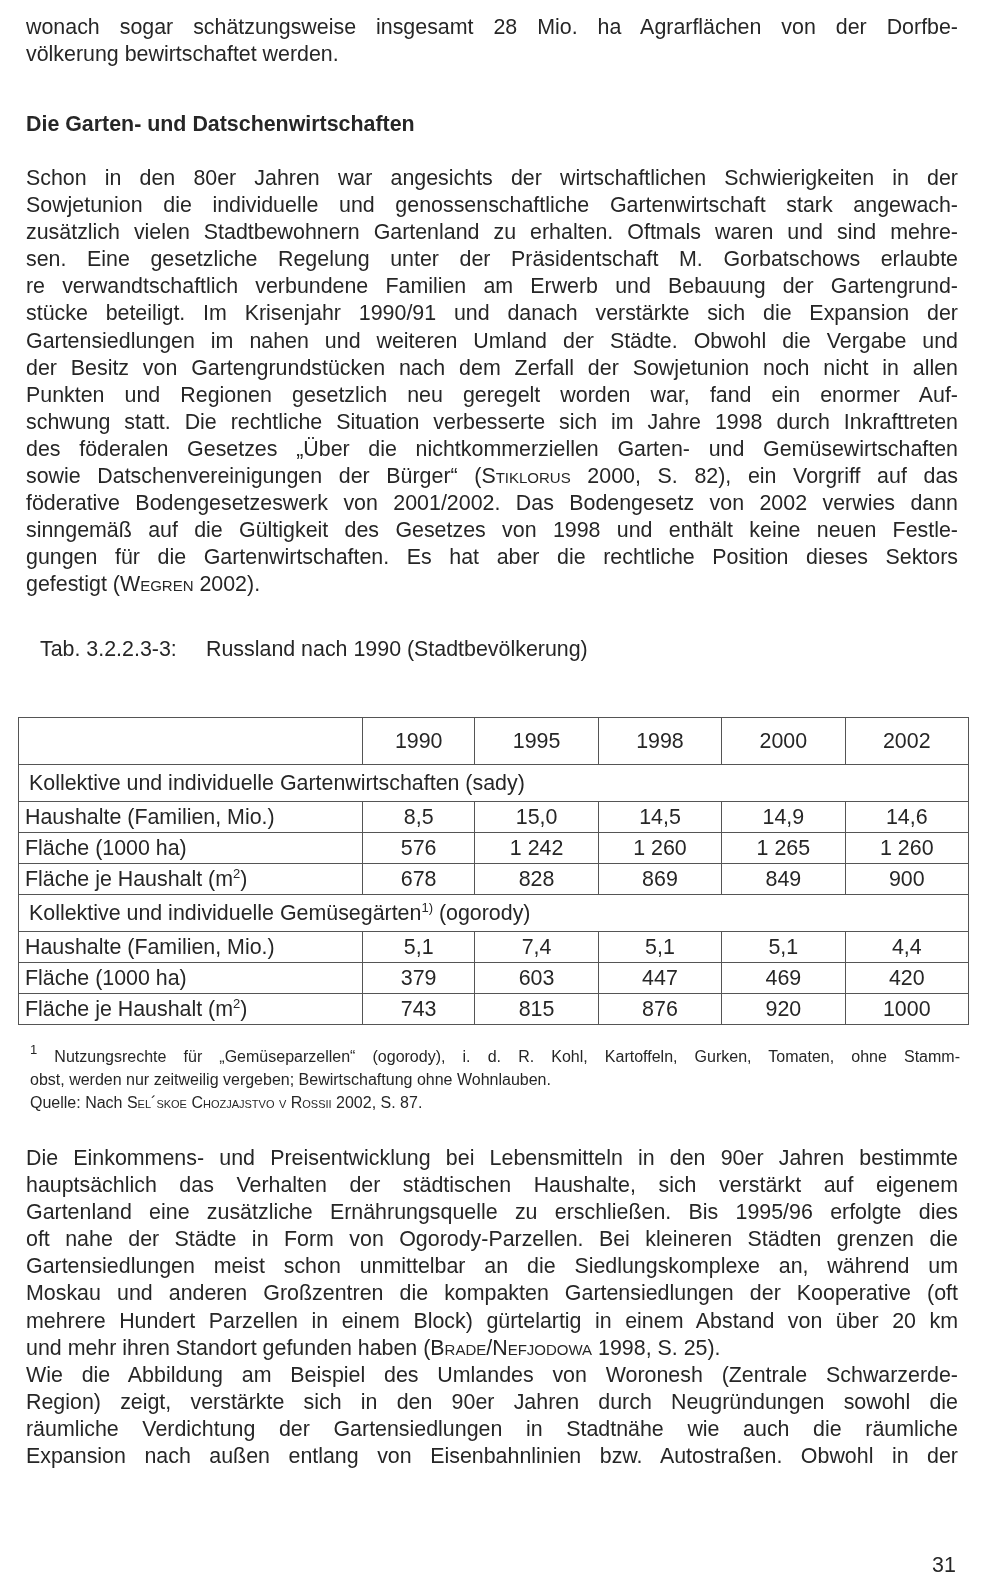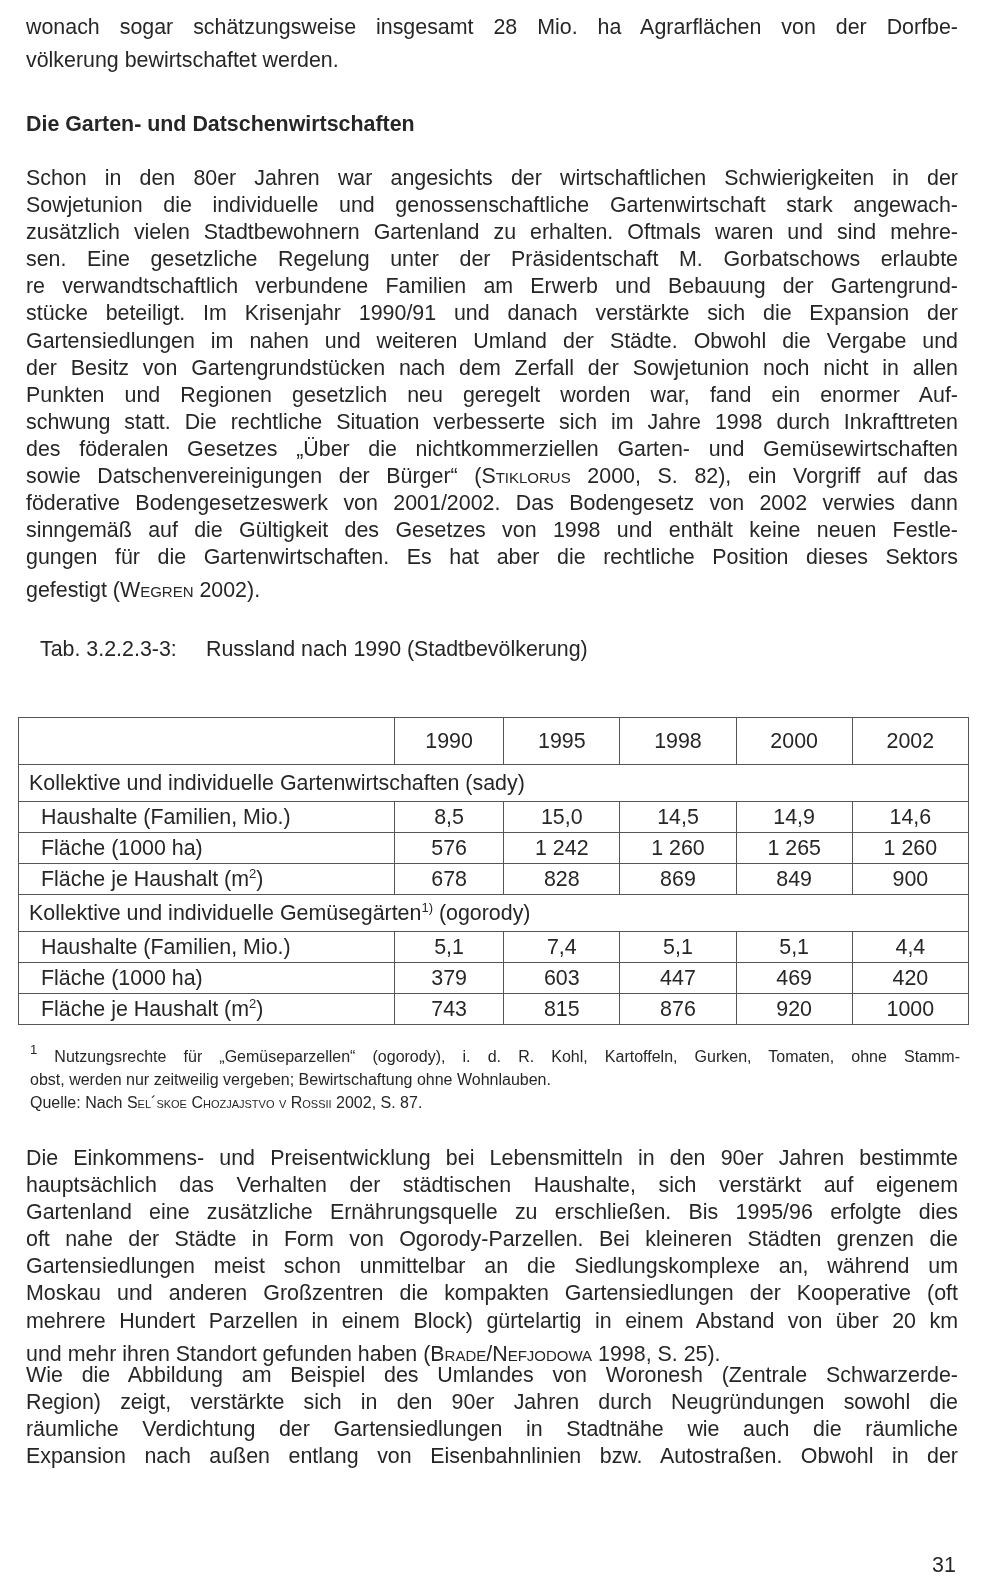--- a/index.html
+++ b/index.html
@@ -6,38 +6,38 @@
   body {
     width: 1000px; height: 1585px; position: relative; overflow: hidden;
     font-family: "Liberation Sans", sans-serif; color: #262626;
   }
   .para {
     position: absolute; left: 26px; width: 932px;
     font-size: 21.4px; line-height: 27.1px; text-align: justify;
     margin: 0;
   }
   .para .ln { display: block; text-align: justify; text-align-last: justify; white-space: nowrap; }
-  .para .ln.last { text-align-last: left; margin-top: 6px; }
+  .para .ln.last { text-align-last: left; }
   .heading {
     position: absolute; left: 26px; top: 112px;
     font-size: 21.4px; font-weight: bold; margin: 0;
   }
   .sc { font-variant: small-caps; }
   .caption { position: absolute; left: 26px; top: 636px; width: 932px; font-size: 21.4px; line-height: 27.5px; }
   .caption .cap-label { position: absolute; left: 14px; top: 0; }
   .caption .cap-text { position: absolute; left: 180px; top: 0; width: 752px; }
   .caption .cap-text .ln { display: block; text-align: justify; text-align-last: justify; white-space: nowrap; }
   .caption .cap-text .ln.last { text-align-last: left; }
 
   table.data {
     position: absolute; left: 18px; top: 717px; width: 951px;
     border-collapse: collapse; font-size: 21.4px; color: #262626;
   }
   table.data td, table.data th {
-    border: 1.5px solid #555; padding: 0 22px; font-weight: normal;
+    border: 1.5px solid #555; padding: 0 6px; font-weight: normal;
   }
   table.data th { height: 46px; text-align: center; }
   table.data th.blank { width: 331px; }
   table.data td.num { text-align: center; }
   table.data tr.section td { height: 36px; padding-left: 10px; }
   table.data tr.row td { height: 30px; margin-top: 48px; }
   sup { font-size: 13px; vertical-align: 8px; line-height: 0; }
 
   .notes { position: absolute; left: 30px; top: 1045px; width: 930px; font-size: 16px; line-height: 23px; }
   .notes .ln { display: block; white-space: nowrap; }

